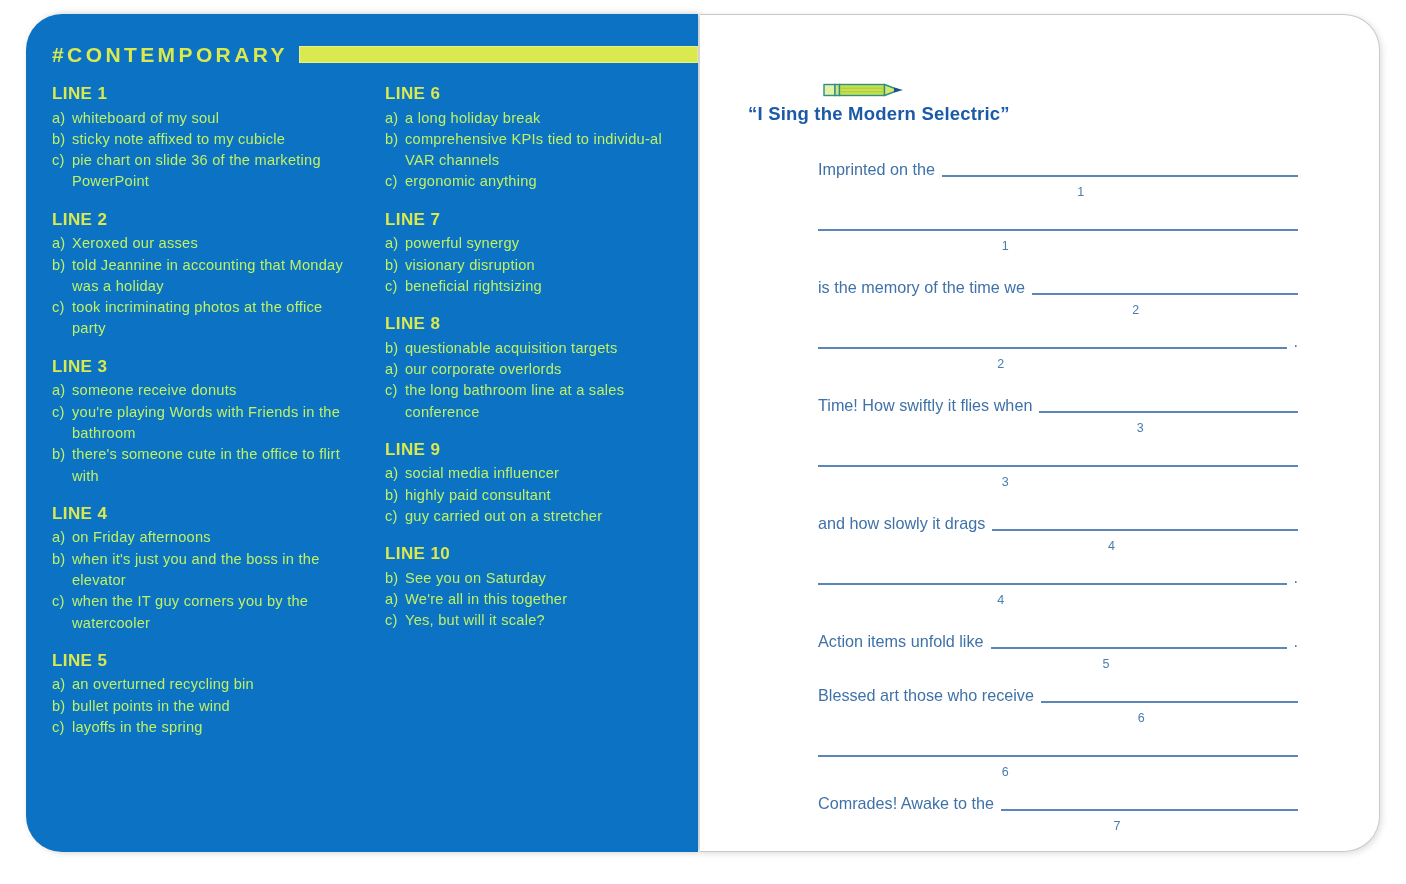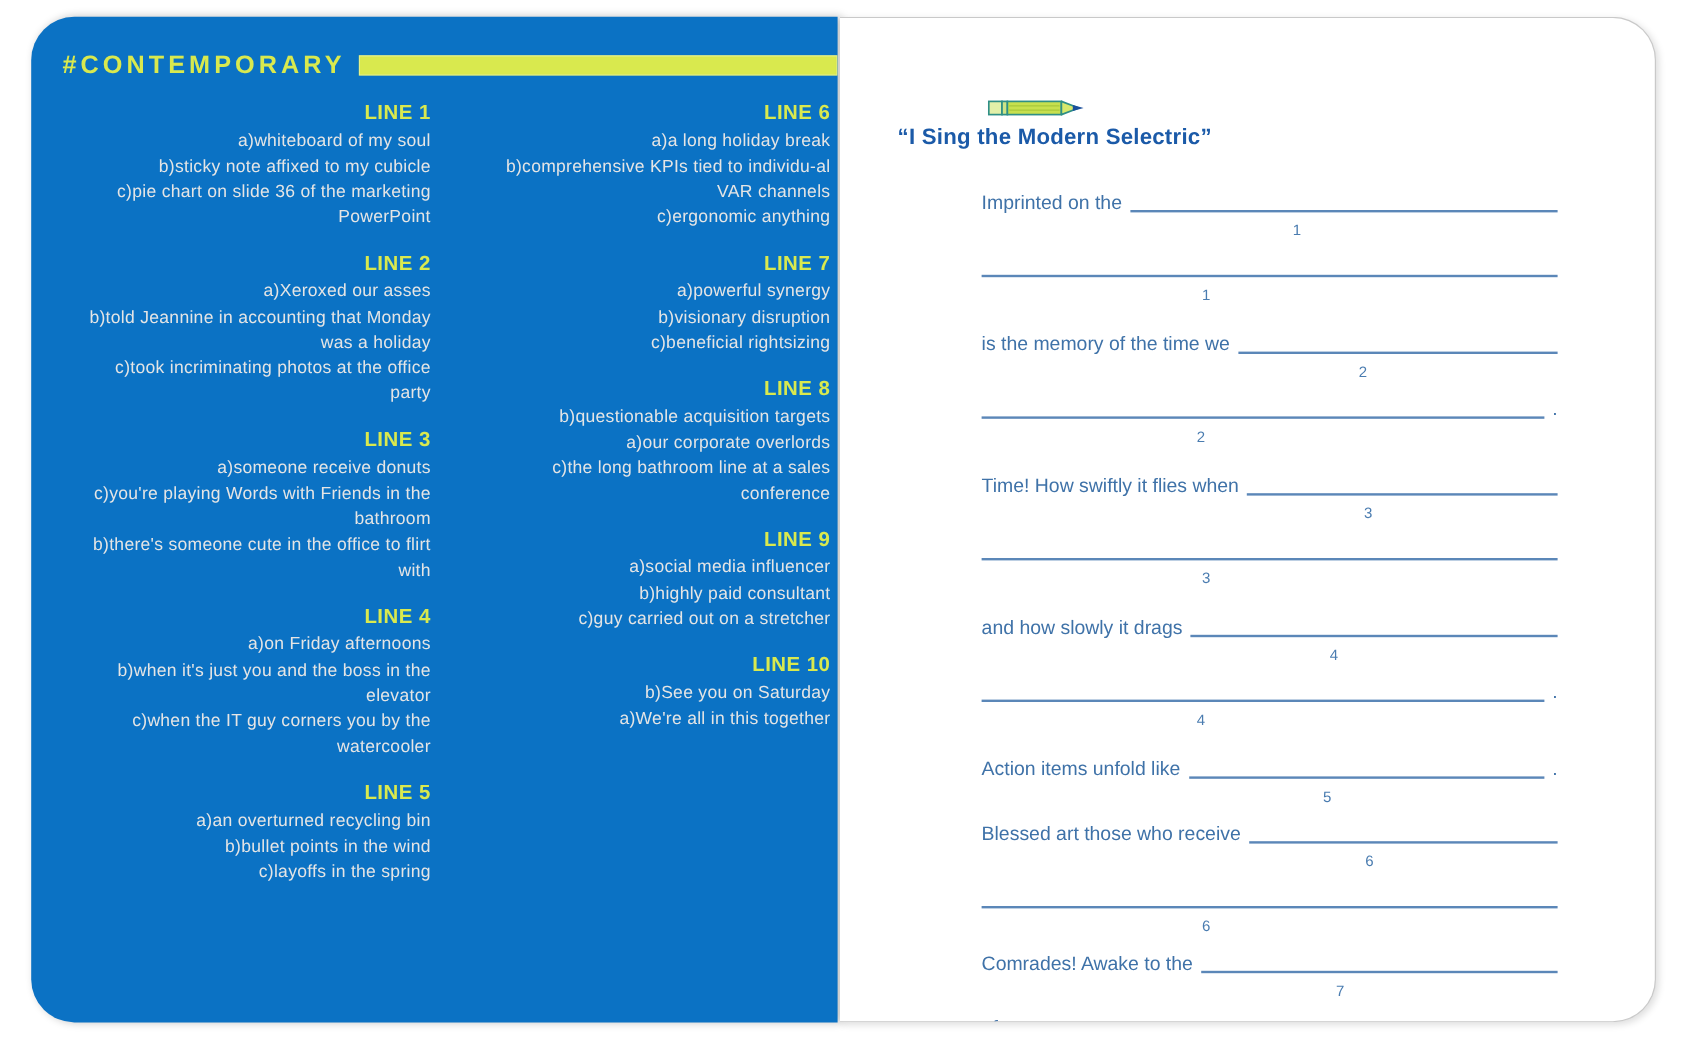--- a/index.html
+++ b/index.html
@@ -63,31 +63,31 @@
     position: absolute;
     left: 26px;
     top: 70px;
     right: 6px;
     bottom: 10px;
     display: flex;
     gap: 26px;
   }
   .blue-col { width: 320px; }
 
-  .line-block { margin-bottom: 17px; text-align: right; }
+  .line-block { margin-bottom: 17px; }
   .line-heading {
     color: #d9e94e;
     font-size: 17px;
     font-weight: bold;
     letter-spacing: 0.4px;
     margin-bottom: 4px;
     line-height: 1.15;
   }
   .choice {
-    color: #e5e5e5;
+    color: #bef264;
     font-size: 14.6px;
     line-height: 1.46;
     letter-spacing: 0.25px;
     padding-left: 20px;
     text-indent: -20px;
     margin-bottom: 0px;
   }
   .choice .tag { display: inline-block; width: 20px; text-indent: 0; }
 
   
@@ -245,20 +245,21 @@
           <div class="line-block">
             <div class="line-heading">LINE 9</div>
             <div class="choice"><span class="tag">a)</span><span>social media influencer</span></div>
             <div class="choice"><span class="tag">b)</span><span>highly paid consultant</span></div>
             <div class="choice"><span class="tag">c)</span><span>guy carried out on a stretcher</span></div>
           </div>
           <div class="line-block">
             <div class="line-heading">LINE 10</div>
             <div class="choice"><span class="tag">b)</span><span>See you on Saturday</span></div>
             <div class="choice"><span class="tag">a)</span><span>We're all in this together</span></div>
+            <div class="choice"><span class="tag">c)</span><span>Yes, but will it scale?</span></div>
           </div>
         </div>
     </div>
 
   </div>
 
   <div id="right-page">
 
     <div id="poem-header">
       <svg id="pencil-icon" viewBox="0 0 90 26">

